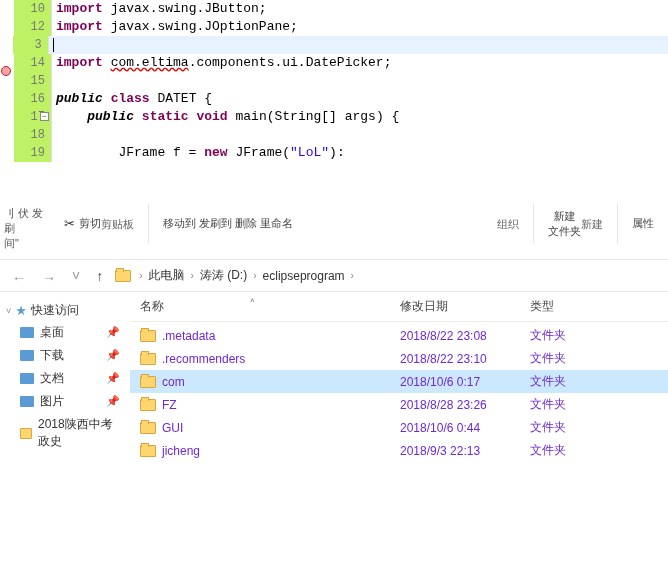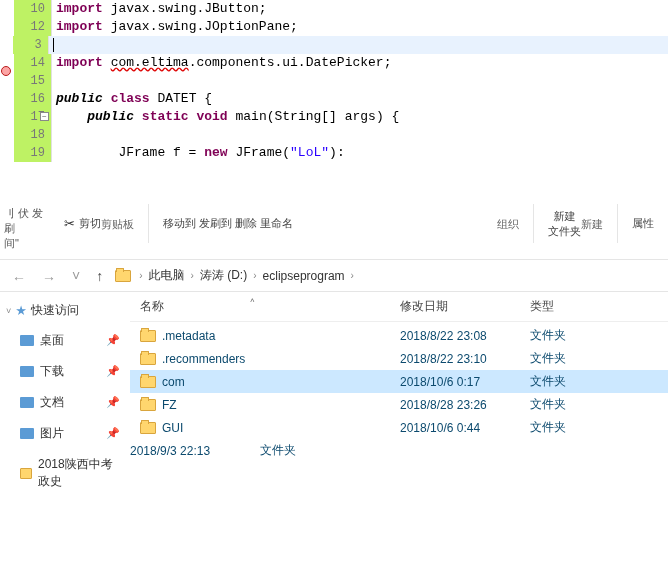--- a/index.html
+++ b/index.html
@@ -43,38 +43,38 @@
     .nav-arrow.active { color: #444; }
     .folder-icon-small { display: inline-block; width: 16px; height: 12px; background: #ffd66e; border: 1px solid #d9a53d; border-radius: 1px; position: relative; }
     .folder-icon-small::before { content: ""; position: absolute; top: -3px; left: 0; width: 6px; height: 3px; background: #ffd66e; border: 1px solid #d9a53d; border-bottom: none; border-radius: 1px 1px 0 0; }
     .breadcrumb { display: flex; align-items: center; gap: 6px; font-size: 12px; color: #333; }
     .bc-sep { color: #888; font-size: 10px; }
     
     .main-area { display: flex; }
     .sidebar { width: 130px; padding: 8px 6px; border-right: none; }
     .sidebar-header { display: flex; align-items: center; gap: 4px; font-size: 12px; color: #333; padding: 2px 0; }
     .sidebar-header .chev { color: #888; font-size: 9px; }
-    .sidebar-item { display: flex; align-items: center; gap: 6px; padding: 3px 4px 3px 14px; font-size: 12px; color: #333; margin-top: 8px; }
+    .sidebar-item { display: flex; align-items: center; gap: 6px; padding: 3px 4px 3px 14px; font-size: 12px; color: #333; }
     .pin-icon { color: #888; font-size: 11px; margin-left: auto; }
     .sq-icon { display: inline-block; width: 14px; height: 11px; border-radius: 1px; }
     .sq-desktop { background: #5b9bd5; }
     .sq-download { background: #5b9bd5; }
     .sq-doc { background: #5b9bd5; }
     .sq-pic { background: #5b9bd5; }
     .sq-folder { background: #ffd66e; border: 1px solid #d9a53d; }
     .star-icon { color: #5b9bd5; font-size: 13px; }
     
     .file-list { flex: 1; }
     .list-header { display: flex; padding: 6px 0; border-bottom: 1px solid #eee; font-size: 12px; color: #444; }
     .col-name { width: 270px; padding-left: 10px; position: relative; }
     .col-date { width: 130px; }
     .col-type { width: 80px; }
     .sort-caret { font-size: 8px; color: #666; position: absolute; left: 120px; top: -2px; }
     .list-body { padding-top: 2px; }
-    .file-row { display: flex; align-items: center; padding: 3px 0; font-size: 12px; color: #0c4a6e; }
+    .file-row { display: flex; align-items: center; padding: 3px 0; font-size: 12px; color: #6d28d9; }
     .file-row.selected { background: #cce8ff; }
     .file-row .col-name { display: flex; align-items: center; gap: 6px; }
   </style>
 </head>
 <body>
 
 <div class="code-editor" id="code-editor">
     <div class="code-line">
       <div class="marker-col"></div>
       <div class="line-gutter">10</div>
@@ -258,19 +258,23 @@
           </div>
           <div class="file-row">
             <div class="col-name">
               <span class="folder-icon-small"></span>
               <span>GUI</span>
             </div>
             <div class="col-date">2018/10/6 0:44</div>
             <div class="col-type">文件夹</div>
           </div>
           <div class="file-row">
+            <div class="col-name">
+              <span class="folder-icon-small"></span>
+              <span>jicheng</span>
+            </div>
             <div class="col-date">2018/9/3 22:13</div>
             <div class="col-type">文件夹</div>
           </div>
         </div>
     </div>
   </div>
 </div>
 
 </body></html>

